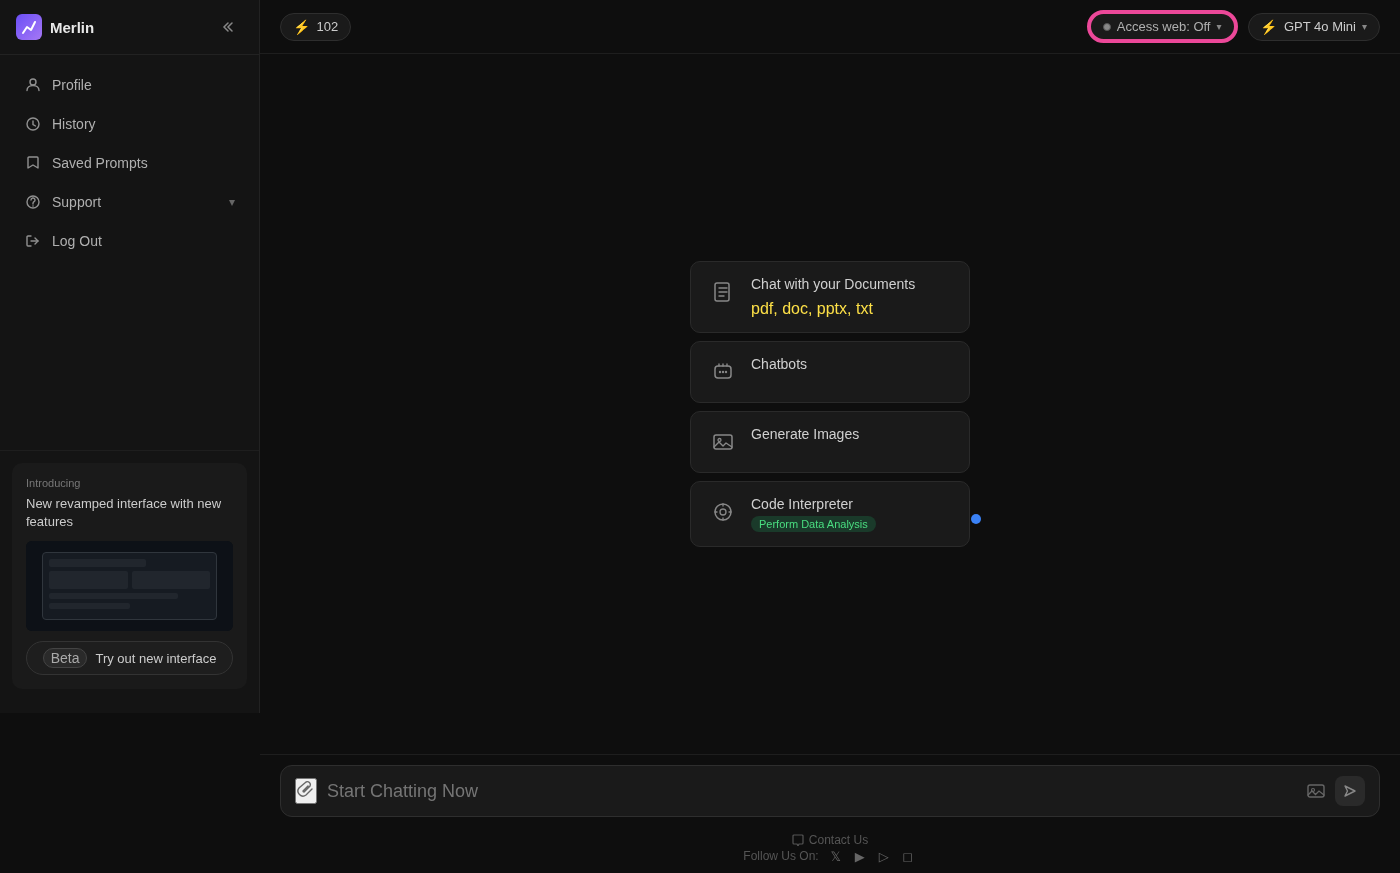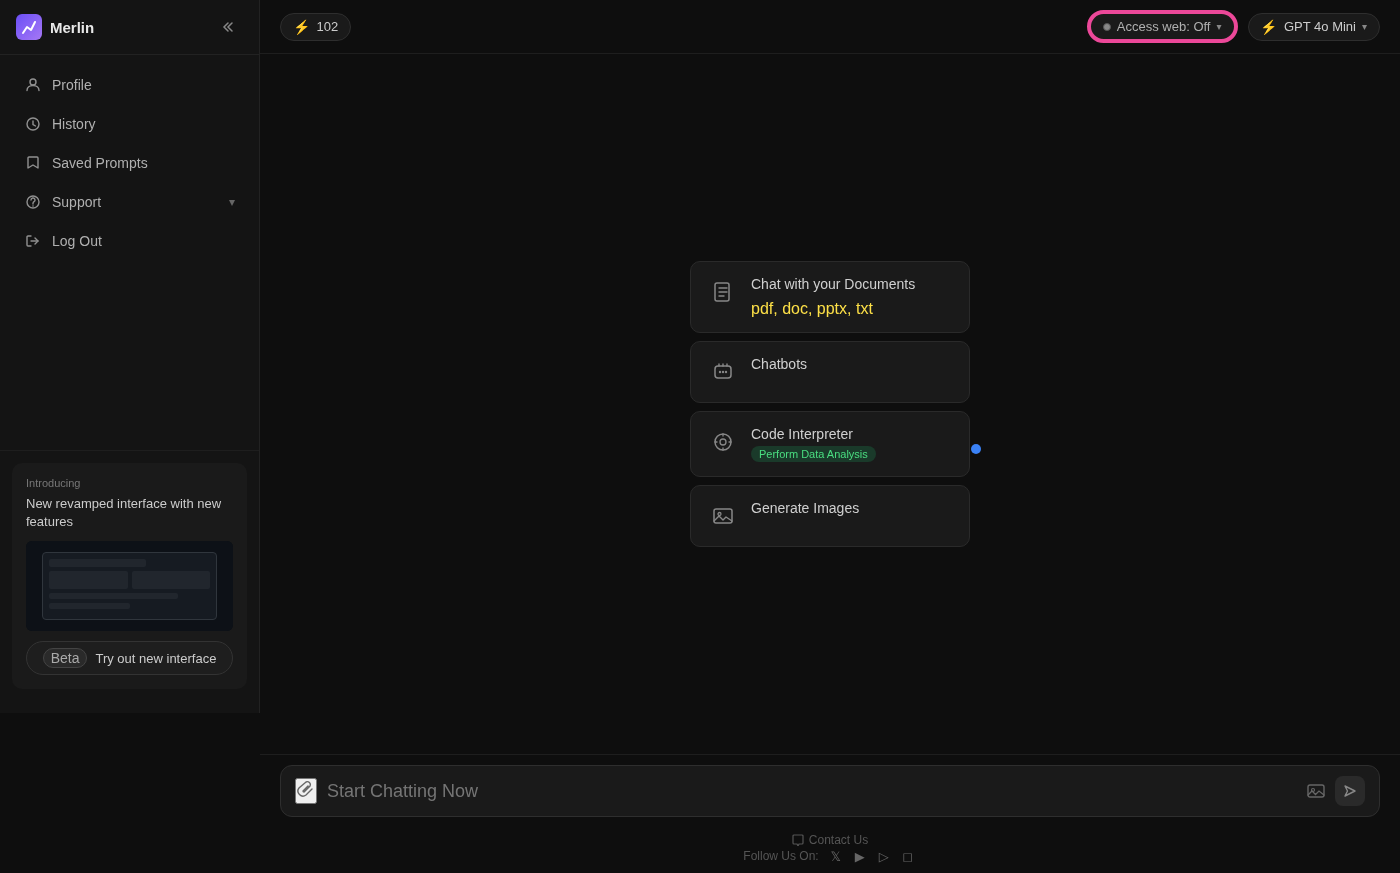--- a/index.html
+++ b/index.html
@@ -635,46 +635,46 @@
             <circle cx="11" cy="11" r="1.2" fill="#888"></circle>
             <circle cx="14" cy="11" r="1.2" fill="#888"></circle>
             <path d="M7 3v2M11 3v2M15 3v2" stroke="#888" stroke-width="1.4" stroke-linecap="round"></path>
           </svg>
         </div>
         <div class="feature-card-content">
           <div class="feature-card-title">Chatbots</div>
         </div>
       </div>
 
+      <div class="feature-card">
+        <div class="feature-card-icon">
+          <svg width="22" height="22" viewBox="0 0 22 22" fill="none">
+            <rect x="2" y="4" width="18" height="14" rx="2" stroke="#888" stroke-width="1.5"></rect>
+            <circle cx="7.5" cy="9" r="1.5" stroke="#888" stroke-width="1.3"></circle>
+            <path d="M2 16l5-5 4 4 3-3 6 4" stroke="#888" stroke-width="1.4" stroke-linecap="round" stroke-linejoin="round"></path>
+          </svg>
+        </div>
+        <div class="feature-card-content">
+          <div class="feature-card-title">Generate Images</div>
+        </div>
+      </div>
+
       <div class="feature-card" style="position:relative;">
         <div class="feature-card-icon">
           <svg width="22" height="22" viewBox="0 0 22 22" fill="none">
             <circle cx="11" cy="11" r="8" stroke="#888" stroke-width="1.5"></circle>
             <circle cx="11" cy="11" r="3" stroke="#888" stroke-width="1.3"></circle>
             <path d="M11 3v2M11 17v2M3 11h2M17 11h2" stroke="#888" stroke-width="1.3" stroke-linecap="round"></path>
           </svg>
         </div>
         <div class="feature-card-content">
           <div class="feature-card-title">Code Interpreter</div>
           <span class="feature-card-badge">Perform Data Analysis</span>
         </div>
         <div class="blue-dot"></div>
-      </div>
-
-      <div class="feature-card">
-        <div class="feature-card-icon">
-          <svg width="22" height="22" viewBox="0 0 22 22" fill="none">
-            <rect x="2" y="4" width="18" height="14" rx="2" stroke="#888" stroke-width="1.5"></rect>
-            <circle cx="7.5" cy="9" r="1.5" stroke="#888" stroke-width="1.3"></circle>
-            <path d="M2 16l5-5 4 4 3-3 6 4" stroke="#888" stroke-width="1.4" stroke-linecap="round" stroke-linejoin="round"></path>
-          </svg>
-        </div>
-        <div class="feature-card-content">
-          <div class="feature-card-title">Generate Images</div>
-        </div>
       </div>
     </div>
   </div>
 
   <div class="main-bottom">
     <div class="chat-input-row">
       <button class="chat-attach-icon">
         <svg width="18" height="18" viewBox="0 0 18 18" fill="none">
           <path d="M15 9L9 15a5 5 0 01-7-7L9 2a3 3 0 014 4L7 12a1 1 0 01-1-1l5-5" stroke="#666" stroke-width="1.4" stroke-linecap="round"></path>
         </svg>

